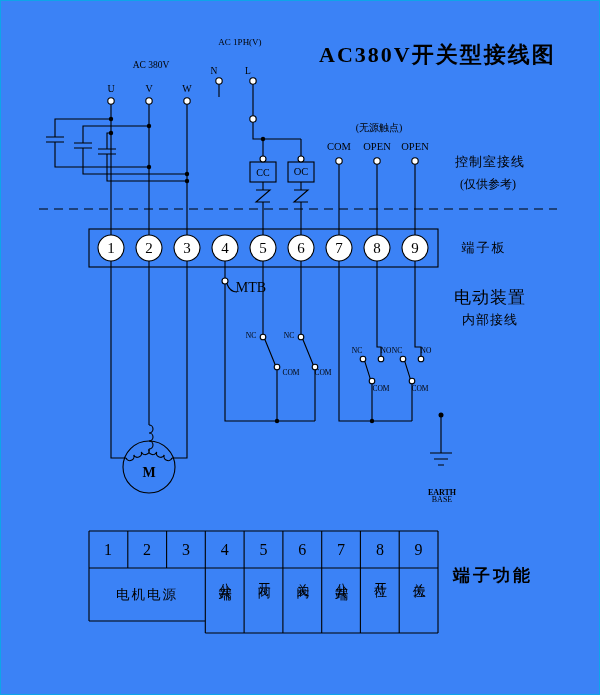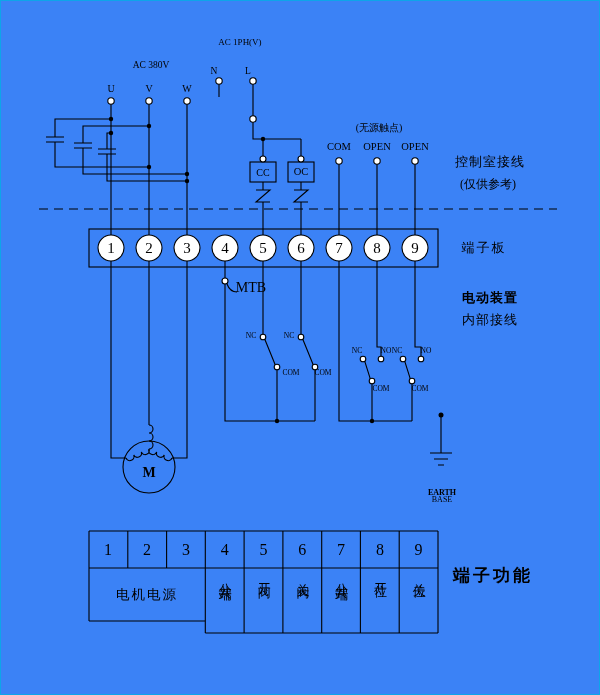--- a/index.html
+++ b/index.html
@@ -107,20 +107,21 @@
       <circle cx="110" cy="132" r="2.2"></circle>
         <circle cx="186" cy="180" r="2.2"></circle>
       <circle cx="262" cy="138" r="2.2"></circle>
       <circle cx="276" cy="420" r="2.2"></circle>
         <circle cx="371" cy="420" r="2.2"></circle>
       <circle cx="440" cy="414" r="2.5"></circle>
     </g>
   </svg>
 
   <div class="lbl c" style="left:239px; top:42px; font-size:9px;">AC 1PH(V)</div>
+  <div class="lbl title" style="left:318px; top:42px; font-size:22px;">AC380V开关型接线图</div>
   <div class="lbl c" style="left:150px; top:64px; font-size:9.5px;">AC 380V</div>
 
   <div class="lbl c" style="left:110px; top:87px; font-size:10px;">U</div>
   <div class="lbl c" style="left:148px; top:87px; font-size:10px;">V</div>
   <div class="lbl c" style="left:186px; top:87px; font-size:10px;">W</div>
   <div class="lbl c" style="left:213px; top:70px; font-size:9.5px;">N</div>
   <div class="lbl c" style="left:247px; top:70px; font-size:9.5px;">L</div>
 
   <div class="lbl c" style="left:378px; top:126px; font-size:10px;">(无源触点)</div>
   <div class="lbl c" style="left:338px; top:146px; font-size:10.5px;">COM</div>
@@ -137,21 +138,21 @@
   <div class="lbl c" style="left:148px; top:247px; font-size:15px;">2</div>
   <div class="lbl c" style="left:186px; top:247px; font-size:15px;">3</div>
   <div class="lbl c" style="left:224px; top:247px; font-size:15px;">4</div>
   <div class="lbl c" style="left:262px; top:247px; font-size:15px;">5</div>
   <div class="lbl c" style="left:300px; top:247px; font-size:15px;">6</div>
   <div class="lbl c" style="left:338px; top:247px; font-size:15px;">7</div>
   <div class="lbl c" style="left:376px; top:247px; font-size:15px;">8</div>
   <div class="lbl c" style="left:414px; top:247px; font-size:15px;">9</div>
 
   <div class="lbl c" style="left:483px; top:247px; font-size:13px; letter-spacing:2px;">端子板</div>
-  <div class="lbl c" style="left:489px; top:297px; font-size:13px; letter-spacing:1px;font-weight:bold;">电动装置</div>
+  <div class="lbl c" style="left:489px; top:297px; font-size:17px; letter-spacing:1px;">电动装置</div>
   <div class="lbl c" style="left:489px; top:319px; font-size:13px; letter-spacing:1px;">内部接线</div>
 
   <div class="lbl c" style="left:250px; top:287px; font-size:14px;">MTB</div>
 
   <div class="lbl c" style="left:250px; top:335px; font-size:7.5px;">NC</div>
   <div class="lbl c" style="left:290px; top:372px; font-size:7.5px;">COM</div>
   <div class="lbl c" style="left:288px; top:335px; font-size:7.5px;">NC</div>
   <div class="lbl c" style="left:322px; top:372px; font-size:7.5px;">COM</div>
 
   <div class="lbl c" style="left:356px; top:350px; font-size:7.5px;">NC</div>

